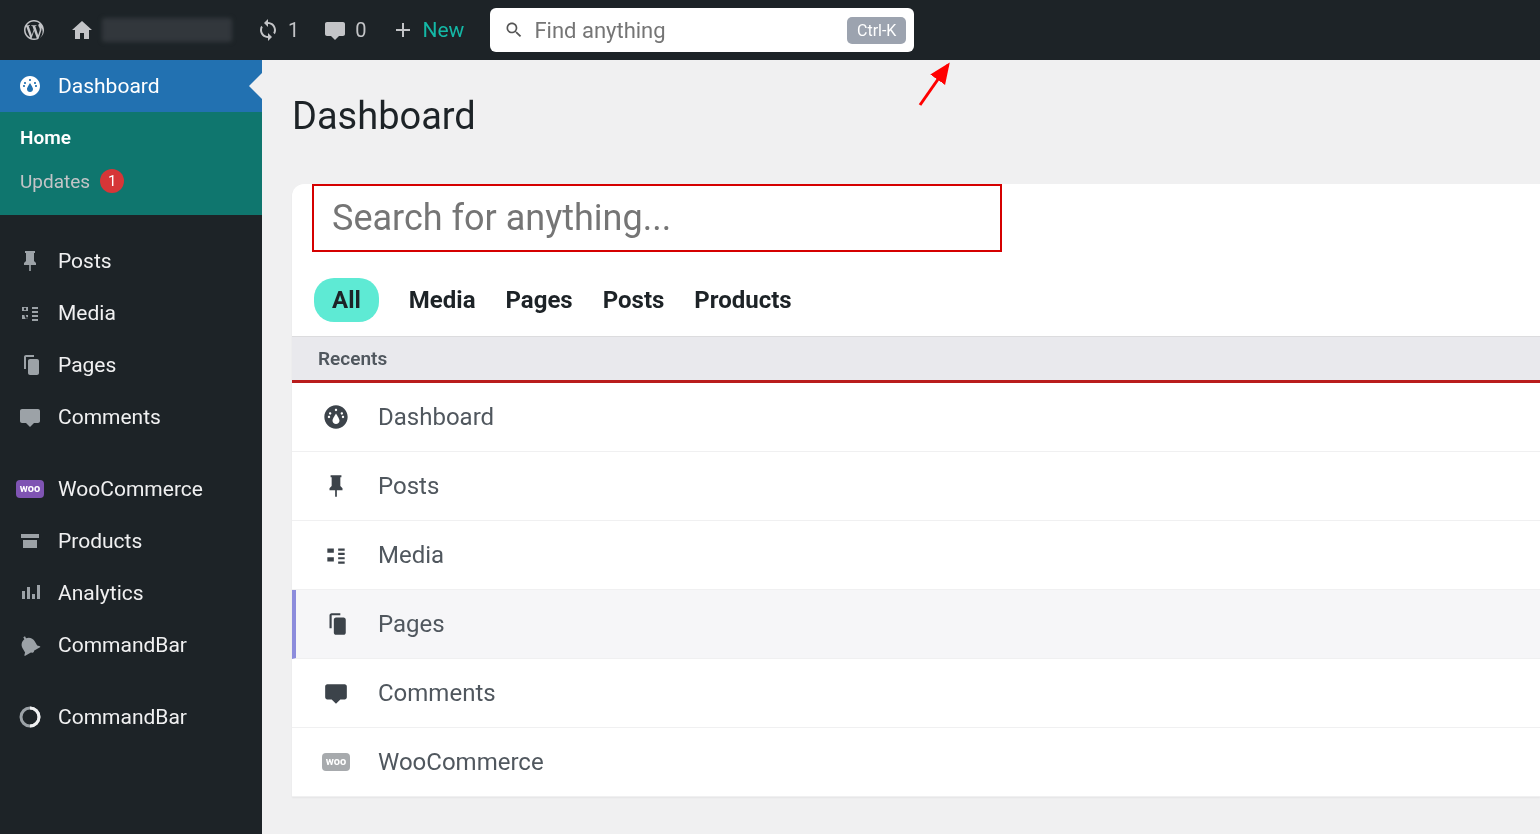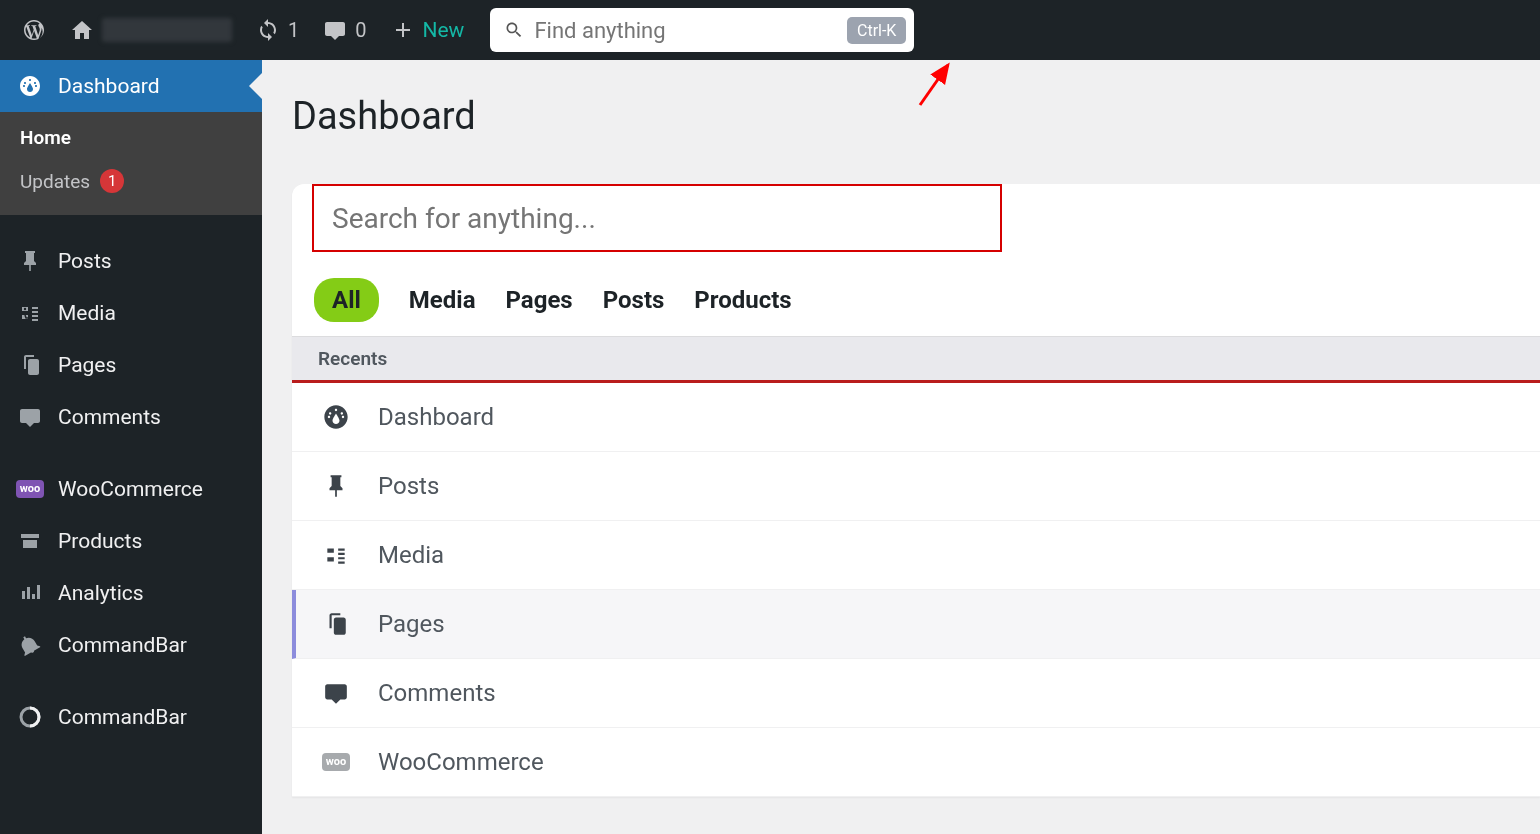--- a/index.html
+++ b/index.html
@@ -14,39 +14,39 @@
     .top-search { margin-left: 14px; background: #fff; height: 44px; width: 424px; border-radius: 6px; display: flex; align-items: center; padding: 0 8px 0 14px; position: relative; }
     .top-search input { border: none; outline: none; font-size: 22px; color: #555; flex: 1; background: transparent; }
     .top-search svg { flex-shrink: 0; }
     .kbd { background: #9ca3af; color: #fff; padding: 4px 10px; border-radius: 5px; font-size: 16px; }
 
     
     .sidebar { position: absolute; left: 0; top: 60px; width: 262px; height: calc(100% - 60px); background: #1d2327; color: #f0f0f1; }
     .menu-item { display: flex; align-items: center; gap: 16px; padding: 14px 18px; font-size: 21px; cursor: pointer; color: #f0f0f1; position: relative; }
     .menu-item.current { background: #2271b1; color: #fff; font-weight: 400; }
     .menu-item.current::after { content: ''; position: absolute; right: -1px; top: 50%; transform: translateY(-50%); width: 0; height: 0; border-top: 14px solid transparent; border-bottom: 14px solid transparent; border-right: 14px solid #f0f0f1; }
-    .submenu { background: #404040; padding: 4px 0 12px 0; }
+    .submenu { background: #0f766e; padding: 4px 0 12px 0; }
     .submenu-item { padding: 10px 18px 10px 54px; font-size: 19px; color: #c3c4c7; cursor: pointer; display: flex; align-items: center; gap: 10px; }
     .submenu-item.active { color: #fff; font-weight: 600; }
     .submenu-item.with-icon { padding-left: 20px; }
     .badge { background: #d63638; color: #fff; border-radius: 12px; min-width: 24px; height: 24px; display: inline-flex; align-items: center; justify-content: center; font-size: 15px; }
     .menu-separator { height: 20px; }
     .ico { width: 24px; height: 24px; display:inline-flex; align-items:center; justify-content:center; flex-shrink:0; }
 
     
     .main { position:absolute; left: 262px; top: 60px; right: 0; height: calc(100% - 60px); padding: 0 0 0 30px; }
     .page-title { font-size: 38px; font-weight: 400; color: #1d2327; padding: 34px 0 24px 0; }
     .card { background: #fff; margin-right: 0; border-top-left-radius: 12px; box-shadow: 0 1px 2px rgba(0,0,0,0.05); }
     .search-big { margin: 22px 20px 26px 20px; border: 2px solid #d50000; height: 68px; padding: 0 18px; display: flex; align-items: center; }
-    .search-big input { border:none; outline:none; font-size: 28px; color: #4c1d95; width: 100%; background: transparent; }
+    .search-big input { border:none; outline:none; font-size: 36px; color: #4c1d95; width: 100%; background: transparent; }
     .search-big-wrap { width: 730px; }
 
     .tabs { display:flex; gap: 30px; padding: 0 0 0 22px; align-items:center; margin-bottom: 14px; }
     .tab { font-size: 24px; font-weight: 700; color: #1d2327; cursor: pointer; padding: 6px 0; }
-    .tab.active { background: #84cc16; color: #1d2327; padding: 8px 18px; border-radius: 20px; font-weight: 700; }
+    .tab.active { background: #5eead4; color: #1d2327; padding: 8px 18px; border-radius: 20px; font-weight: 700; }
 
     .section-header { background: #e9e9ed; border-top: 1px solid #dcdcde; border-bottom: 3px solid #b91c1c; padding: 10px 26px; font-size: 19px; color: #50575e; font-weight: 600; }
     .list-item { display:flex; align-items:center; gap: 28px; padding: 20px 30px; border-bottom: 1px solid #f0f0f1; cursor: pointer; }
     .list-item.highlight { background: #f6f6f8; border-left: 4px solid #8c8cdc; padding-left: 26px; }
     .list-label { font-size: 24px; color: #50575e; }
     .list-ico { width: 28px; height: 28px; display:inline-flex; align-items:center; justify-content:center; }
 
     
     .arrow-annot { position: absolute; left: 910px; top: 55px; pointer-events: none; }
 

